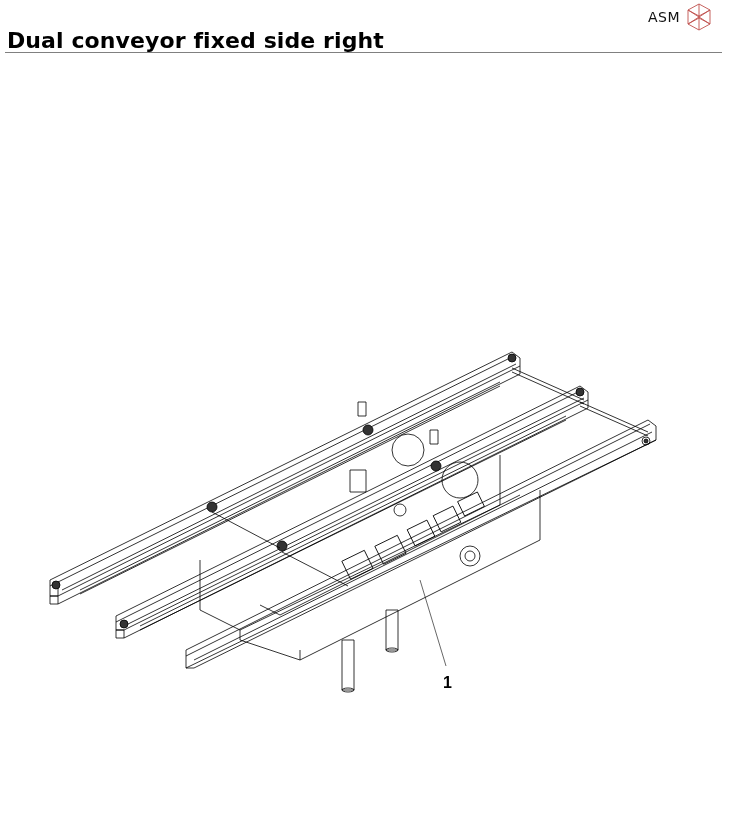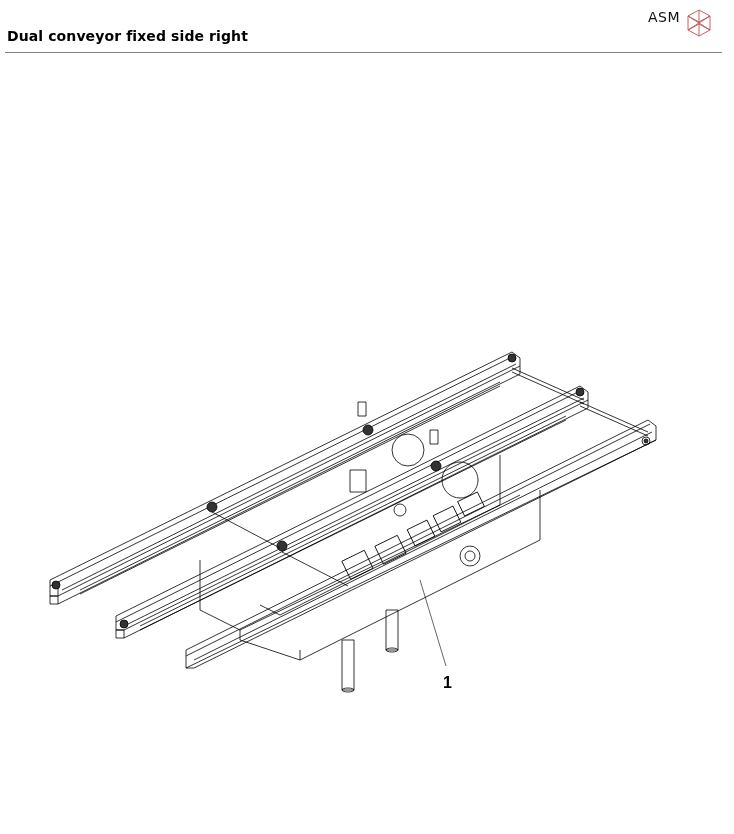--- a/index.html
+++ b/index.html
@@ -1,20 +1,20 @@
 <!DOCTYPE html>
 <html><head>
 <meta charset="utf-8">
 <style>
   html, body { margin:0; padding:0; background:#ffffff; }
   body { width:734px; height:834px; position:relative; overflow:hidden; font-family:"DejaVu Sans", sans-serif; }
   .header { position:absolute; left:0; top:0; width:734px; height:56px; }
-  .title { position:absolute; left:7px; top:28px; font-family:"DejaVu Sans", sans-serif; font-weight:bold; font-size:14px; color:#000; letter-spacing:0.1px; white-space:nowrap; }
+  .title { position:absolute; left:7px; top:28px; font-family:"DejaVu Sans", sans-serif; font-weight:bold; font-size:22px; color:#000; letter-spacing:0.1px; white-space:nowrap; }
   .rule { position:absolute; left:5px; top:52px; width:717px; height:1px; background:#808080; }
-  .logo { position:absolute; left:648px; top:9px; height:28px; display:flex; }
+  .logo { position:absolute; left:648px; top:3px; height:28px; display:flex; align-items:center; }
   .logo-text { font-family:"DejaVu Sans", sans-serif; font-size:14px; color:#111; letter-spacing:0.5px; }
   .logo-icon { margin-left:6px; width:26px; height:28px; }
   .drawing { position:absolute; left:0; top:0; width:734px; height:834px; }
   .callout { position:absolute; left:443px; top:674px; font-family:"Liberation Sans", sans-serif; font-weight:bold; font-size:16px; color:#000; }
 </style>
 </head>
 <body>
 
 <div class="header">
   <div class="title">Dual conveyor fixed side right</div>

